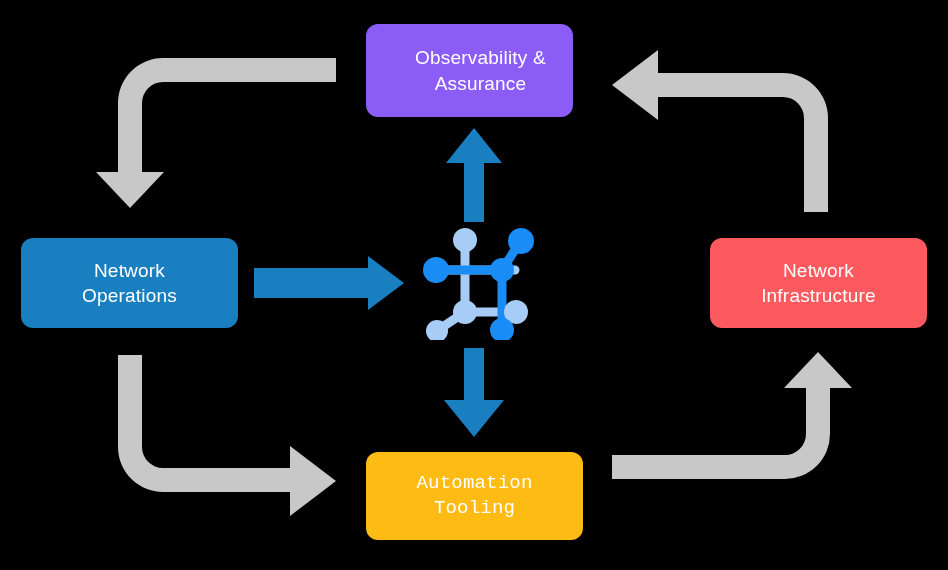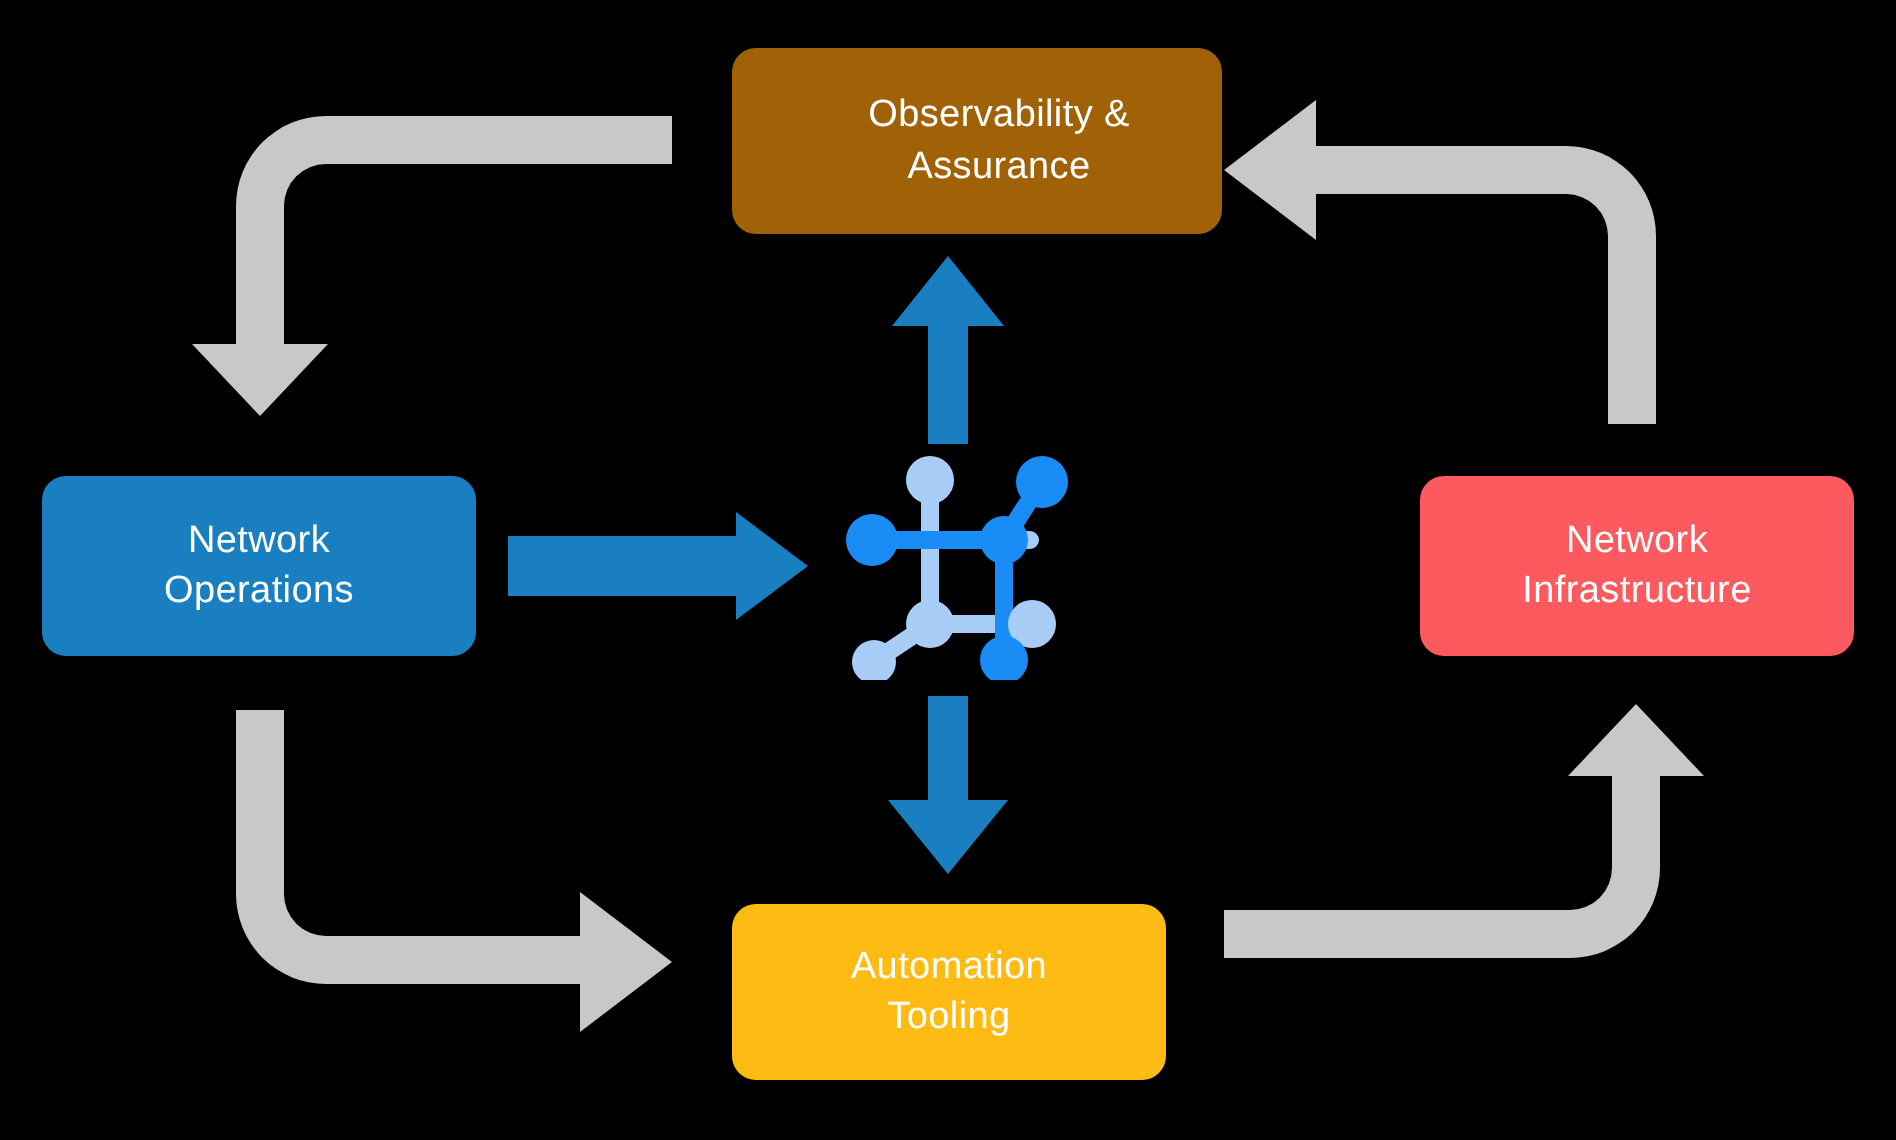--- a/index.html
+++ b/index.html
@@ -29,24 +29,24 @@
     border-radius: 12px;
     color: #ffffff;
     font-size: 19px;
     font-weight: 400;
     line-height: 1.32;
     letter-spacing: 0.2px;
     box-sizing: border-box;
     padding: 4px 10px;
     white-space: pre-line;
   }
-  #box-observability { left: 366px; top: 24px;  width: 245px; height: 93px; background: #a16207; padding-left: 32px; }
+  #box-observability { left: 366px; top: 24px;  width: 207px; height: 93px; background: #8b5cf6; padding-left: 32px; }
   #box-network-ops   { left: 21px;  top: 238px; width: 217px; height: 90px; background: #1a7fc1; }
   #box-infra         { left: 710px; top: 238px; width: 217px; height: 90px; background: #fd5a5f; }
-  #box-automation    { left: 366px; top: 452px; width: 217px; height: 88px; background: #fdbb13; }
+  #box-automation    { left: 366px; top: 452px; width: 217px; height: 88px; background: #fdbb13; font-family: Liberation Mono, monospace; }
 
   .svg-layer {
     position: absolute;
     left: 0;
     top: 0;
     width: 948px;
     height: 570px;
     pointer-events: none;
   }
   .center-icon {

